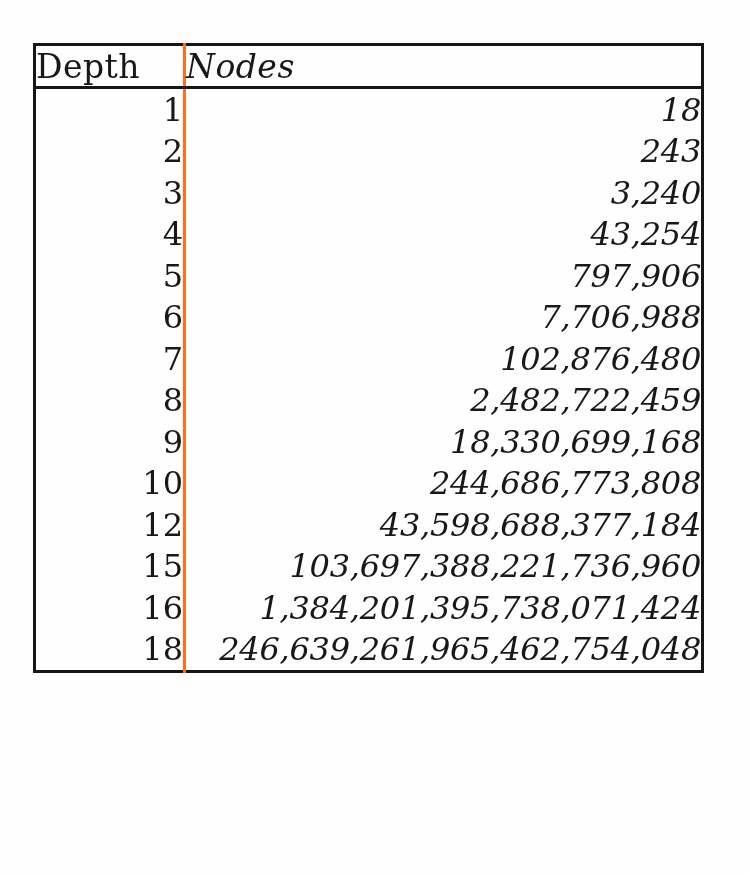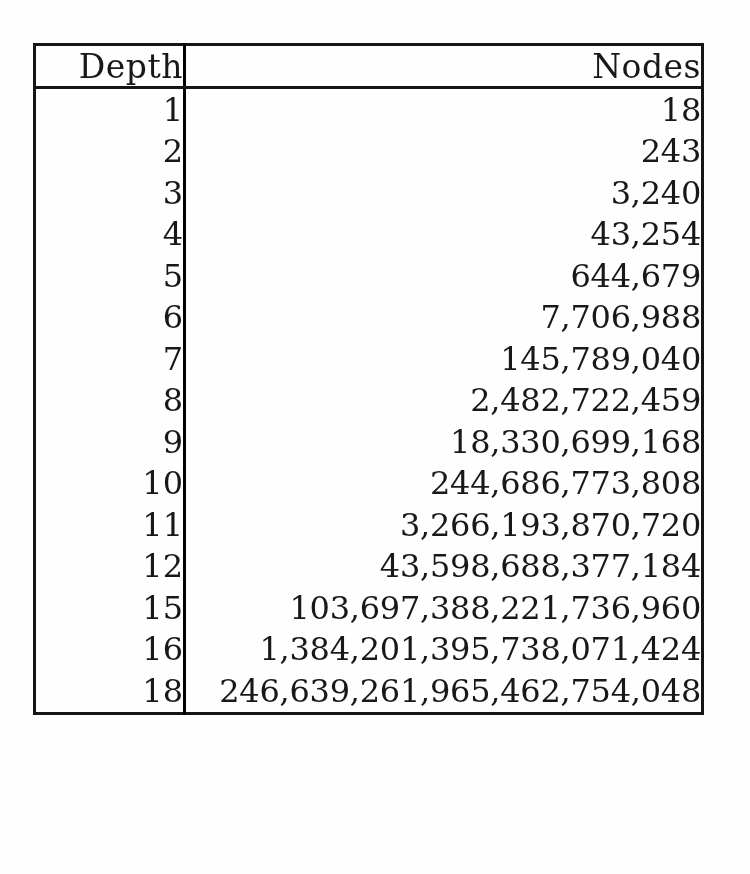--- a/index.html
+++ b/index.html
@@ -34,26 +34,27 @@
   table.ktable td {
     padding: 0;
     margin: 0;
     white-space: nowrap;
     overflow: visible;
   }
   th.depth-header, th.nodes-header {
     height: 40px;
     font-size: 33px;
     font-weight: normal;
-    text-align: right;
+    text-align: left;
     border-bottom: 3px solid #161616;
     letter-spacing: 0.5px;
   }
   th.nodes-header, td.nodes-cell {
-    border-left: 3px solid #000000;
+    border-left: 3px solid #f97316;
+    font-style: italic;
   }
   td.depth-cell {
     height: 41.5px;
     font-size: 32px;
     text-align: right;
     padding-right: 15px;
   }
   td.nodes-cell {
     height: 41.5px;
     font-size: 32px;
@@ -89,45 +90,41 @@
         <tr>
           <td class="depth-cell">3</td>
           <td class="nodes-cell">3,240</td>
         </tr>
         <tr>
           <td class="depth-cell">4</td>
           <td class="nodes-cell">43,254</td>
         </tr>
         <tr>
           <td class="depth-cell">5</td>
-          <td class="nodes-cell">644,679</td>
+          <td class="nodes-cell">797,906</td>
         </tr>
         <tr>
           <td class="depth-cell">6</td>
           <td class="nodes-cell">7,706,988</td>
         </tr>
         <tr>
           <td class="depth-cell">7</td>
-          <td class="nodes-cell">145,789,040</td>
+          <td class="nodes-cell">102,876,480</td>
         </tr>
         <tr>
           <td class="depth-cell">8</td>
           <td class="nodes-cell">2,482,722,459</td>
         </tr>
         <tr>
           <td class="depth-cell">9</td>
           <td class="nodes-cell">18,330,699,168</td>
         </tr>
         <tr>
           <td class="depth-cell">10</td>
           <td class="nodes-cell">244,686,773,808</td>
-        </tr>
-        <tr>
-          <td class="depth-cell">11</td>
-          <td class="nodes-cell">3,266,193,870,720</td>
         </tr>
         <tr>
           <td class="depth-cell">12</td>
           <td class="nodes-cell">43,598,688,377,184</td>
         </tr>
         <tr>
           <td class="depth-cell">15</td>
           <td class="nodes-cell">103,697,388,221,736,960</td>
         </tr>
         <tr>

